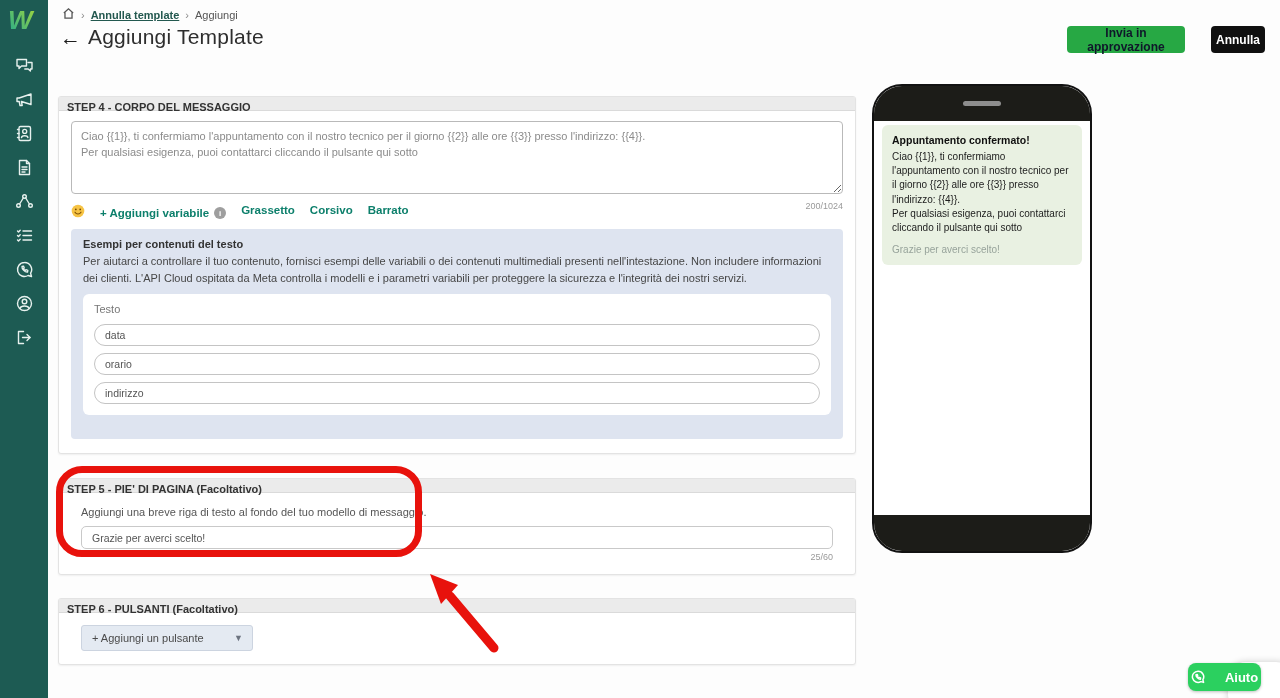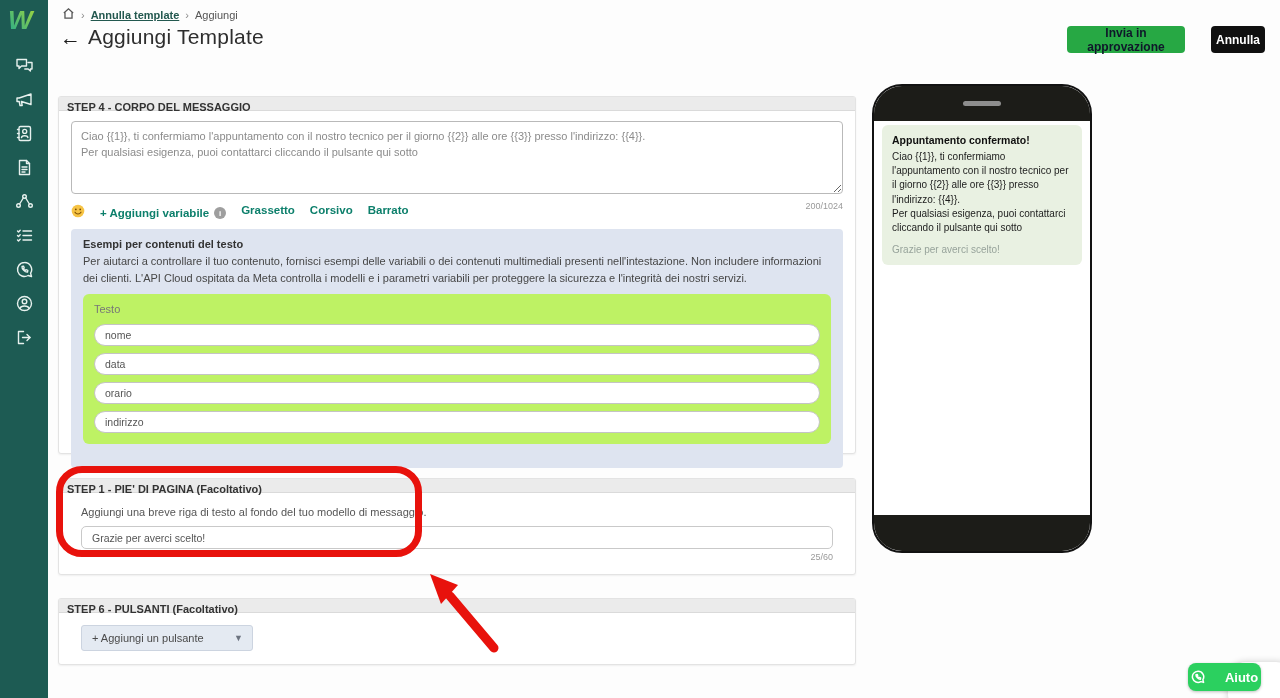--- a/index.html
+++ b/index.html
@@ -44,21 +44,21 @@
   .under-row { display:flex; align-items:flex-start; justify-content:space-between; margin-top:1px; }
   .toolbar { display:flex; gap:15px; margin-top:5px; }
   .tb-link { color:#0c7f6b; font-weight:700; font-size:11.5px; cursor:pointer; }
   .addvar { display:flex; align-items:center; gap:5px; }
   .info-dot { width:12px; height:12px; border-radius:50%; background:#9e9e9e; color:#fff; font-size:8px; font-weight:700;
     display:inline-flex; align-items:center; justify-content:center; cursor:pointer; }
   .counter { font-size:9px; color:#9a9a9a; margin-top:2px; }
   .examples { margin-top:7px; background:#dee4f0; border-radius:4px; padding:9px 12px 24px; }
   .ex-title { font-size:11px; font-weight:700; color:#333; }
   .ex-desc { font-size:11px; color:#464646; line-height:1.5; margin-top:3px; }
-  .ex-inner { background:#bef264; border-radius:6px; margin-top:8px; padding:9px 11px 11px; }
+  .ex-inner { background:#ffffff; border-radius:6px; margin-top:8px; padding:9px 11px 11px; }
   .ex-label { font-size:11px; color:#777; }
   .ex-input { display:block; width:100%; height:22px; border:1px solid #c4c4c4; border-radius:11px; margin-top:7px;
     padding:0 10px; font-size:10.5px; color:#555; font-family:inherit; background:#fff; outline:none; }
   .ex-input:first-of-type { margin-top:9px; }
 
   .card5-body { padding:13px 22px 4px; }
   .footer-desc { font-size:11px; color:#555; }
   .footer-input { display:block; width:100%; height:23px; border:1px solid #c9c9c9; border-radius:5px; margin-top:8px;
     padding:0 10px; font-size:10.5px; color:#555; font-family:inherit; background:#fff; outline:none; }
   .counter-right { text-align:right; font-size:9px; color:#9a9a9a; margin-top:3px; }
@@ -216,31 +216,30 @@
         <span class="tb-link">Barrato</span>
       </div>
       <span class="counter">200/1024</span>
     </div>
 
     <div class="examples">
       <div class="ex-title">Esempi per contenuti del testo</div>
       <div class="ex-desc">Per aiutarci a controllare il tuo contenuto, fornisci esempi delle variabili o dei contenuti multimediali presenti nell'intestazione. Non includere informazioni dei clienti. L'API Cloud ospitata da Meta controlla i modelli e i parametri variabili per proteggere la sicurezza e l'integrità dei nostri servizi.</div>
       <div class="ex-inner">
         <div class="ex-label">Testo</div>
-        <input class="ex-input" value="nome" style="">
         <input class="ex-input" value="data" style="">
         <input class="ex-input" value="orario" style="">
         <input class="ex-input" value="indirizzo" style="">
       </div>
     </div>
   </div>
 </div>
 
 <div class="card card5">
-  <div class="card-header">STEP 1 - PIE' DI PAGINA (Facoltativo)</div>
+  <div class="card-header">STEP 5 - PIE' DI PAGINA (Facoltativo)</div>
   <div class="card5-body">
     <div class="footer-desc">Aggiungi una breve riga di testo al fondo del tuo modello di messaggio.</div>
     <input class="footer-input" value="Grazie per averci scelto!" style="">
     <div class="counter-right">25/60</div>
   </div>
 </div>
 
 <div class="card card6">
   <div class="card-header">STEP 6 - PULSANTI (Facoltativo)</div>
   <div class="card6-body">

